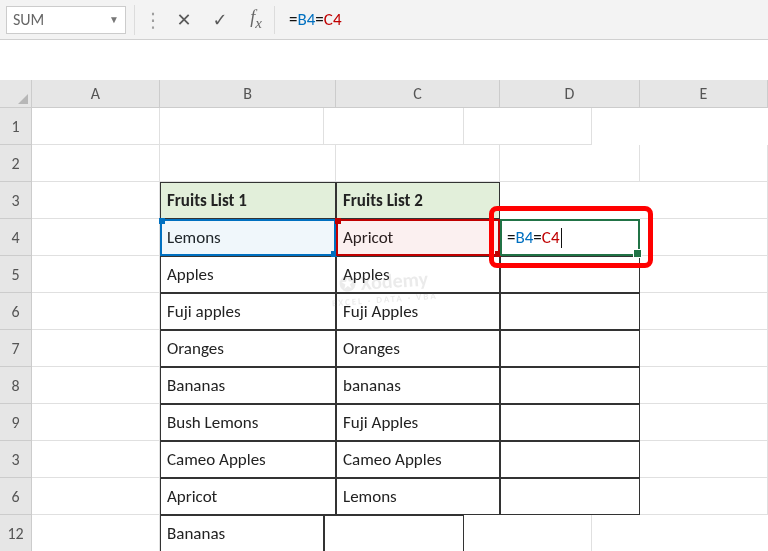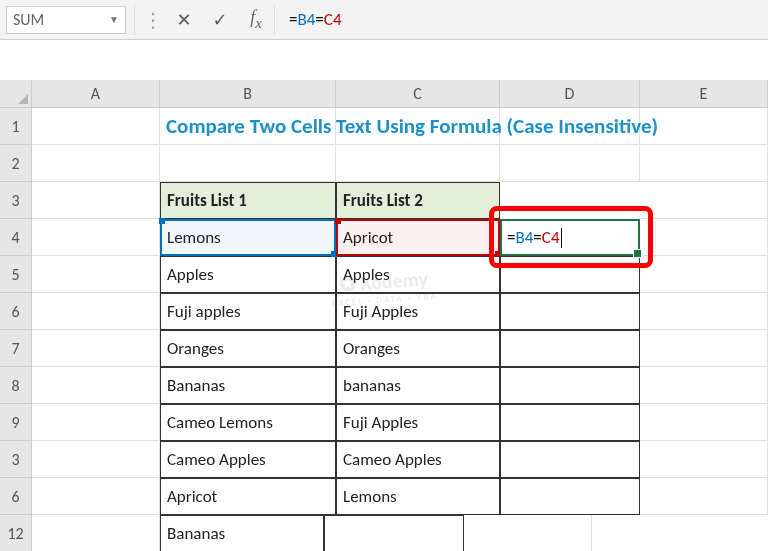--- a/index.html
+++ b/index.html
@@ -263,23 +263,20 @@
     <div class="row-h">3</div>
     <div class="row-h">6</div>
     <div class="row-h">12</div>
 
   </div>
 
   <div class="cells">
 
     <div class="row">
       <div class="cell wA"></div>
-      <div class="cell wB title-cell" style="overflow:visible;z-index:5">
-        <span>Compare Two Cells Text Using Formula (Case Insensitive)</span>
-      </div>
       <div class="cell wC"></div>
       <div class="cell wD"></div>
       <div class="cell wE"></div>
     </div>
 
     <div class="row">
       <div class="cell wA"></div>
       <div class="cell wB"></div>
       <div class="cell wC"></div>
       <div class="cell wD"></div>
@@ -362,21 +359,21 @@
           <span>bananas</span>
         </div>
       <div class="cell wD td">
           <span></span>
         </div>
       <div class="cell wE"></div>
     </div>
     <div class="row">
       <div class="cell wA"></div>
       <div class="cell wB td">
-          <span>Cameo Lemons</span>
+          <span>Bush Lemons</span>
         </div>
       <div class="cell wC td">
           <span>Fuji Apples</span>
         </div>
       <div class="cell wD td">
           <span></span>
         </div>
       <div class="cell wE"></div>
     </div>
     <div class="row">

